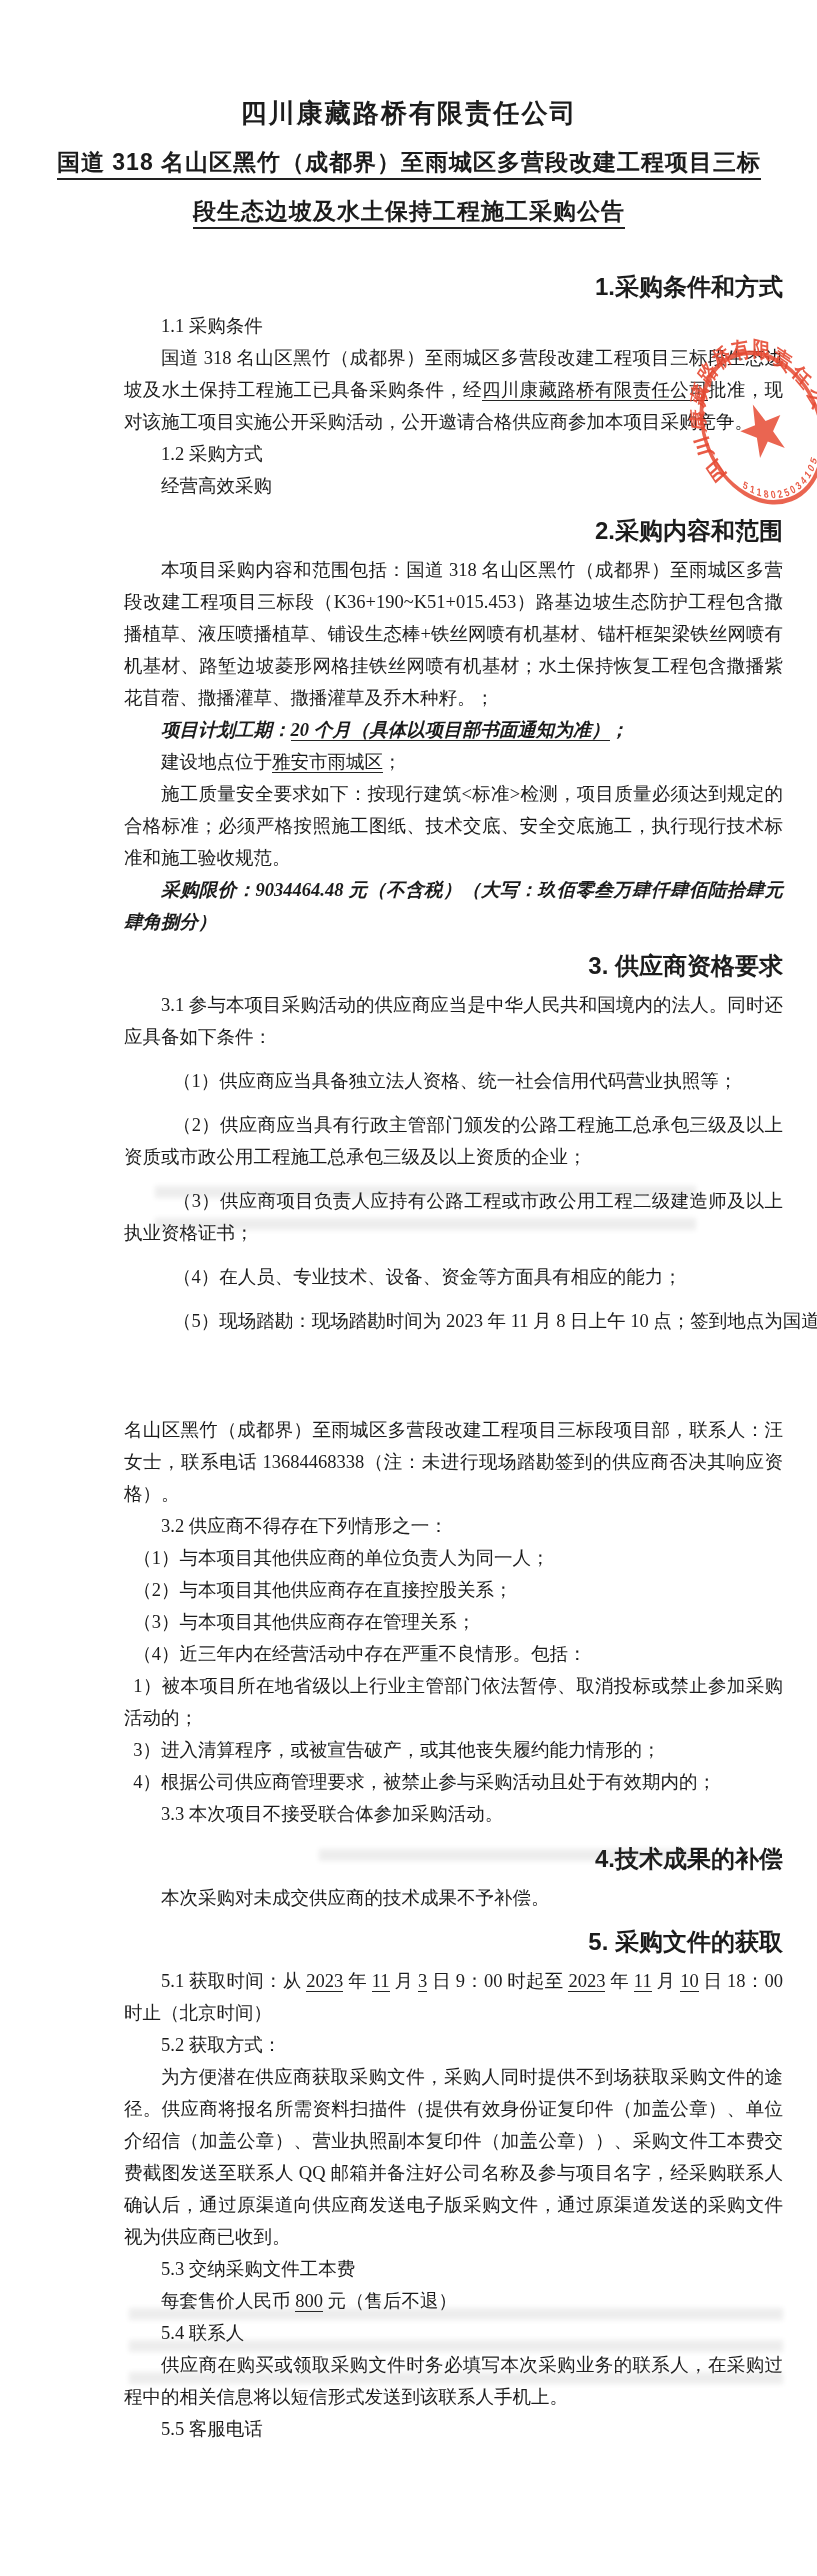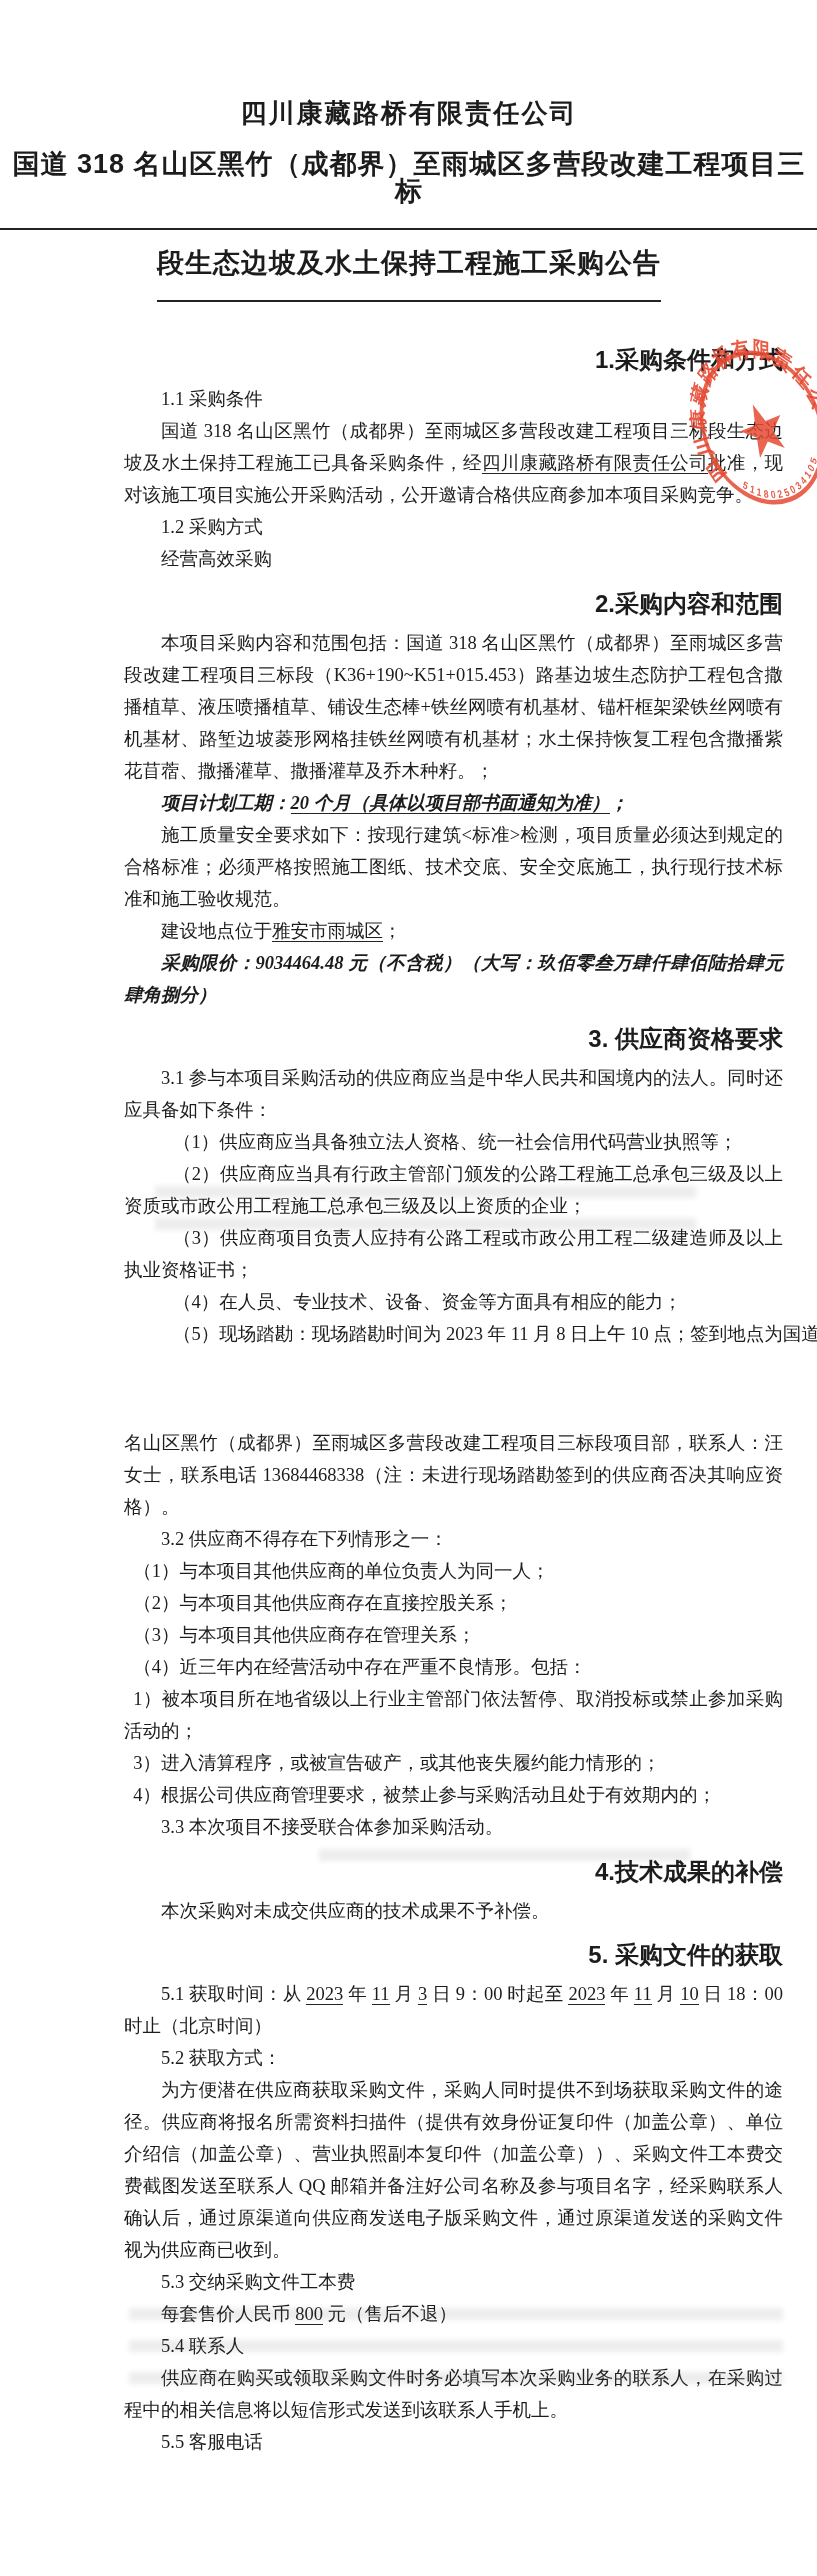--- a/index.html
+++ b/index.html
@@ -4,30 +4,30 @@
 <style>
   html,body{margin:0;padding:0;background:#9a9a9a;}
   .page{position:relative;width:818px;height:3468px;background:#ffffff;overflow:hidden;
         font-family:"Liberation Serif","DejaVu Serif",serif;color:#1c1c1c;}
   
   .header{padding-top:96px;text-align:center;}
   .doc-title{font-family:"Liberation Sans","DejaVu Sans",sans-serif;font-weight:700;
              font-size:26px;margin:0;letter-spacing:2.1px;}
   .subtitle{margin-top:19.6px;line-height:1;}
   .sub-line{display:inline-block;font-family:"Liberation Sans","DejaVu Sans",sans-serif;
-            font-weight:700;font-size:27px;letter-spacing:1px;
-            border-bottom:2.6px solid #222;padding-bottom:23px;margin-bottom:20.6px;}
+            font-weight:700;font-size:23px;letter-spacing:1px;
+            border-bottom:2.6px solid #222;padding-bottom:4px;margin-bottom:20.6px;}
   
   .doc{margin:18.5px 35px 0 124px;width:659px;font-size:18.5px;line-height:32px;
        text-align:justify;}
   .sec-h{font-family:"Liberation Sans","DejaVu Sans",sans-serif;font-weight:700;
          font-size:24px;line-height:37px;margin:9.3px 0 5.2px;text-align:right;}
   .p{margin:0;}
   .ind{text-indent:37px;}
-  .item{text-indent:49px;}
+  .item{text-indent:49px;margin-top:12px;}
   .item2{text-indent:9.3px;}
   .nowrap{white-space:nowrap;}
   .bold{font-weight:700;font-style:italic;}
   .u{border-bottom:1.5px solid #242424;}
   .spacer1{height:77px;}
   .spacer2{height:138px;}
   .seal{position:absolute;z-index:2;}
   .seal-top{left:685px;top:336px;transform:rotate(-22deg);}
   .seal text{font-family:"Liberation Sans","DejaVu Sans",sans-serif;font-weight:700;}
   
@@ -54,22 +54,22 @@
 
     <h2 class="sec-h">1.采购条件和方式</h2>
     <p class="p ind">1.1 采购条件</p>
     <p class="p ind"><span>国道 318 名山区黑竹（成都界）至雨城区多营段改建工程项目三标段生态边坡及水土保持工程施工已具备采购条件，经</span><span class="u">四川康藏路桥有限责任公司</span><span>批准，现对该施工项目实施公开采购活动，公开邀请合格供应商参加本项目采购竞争。</span></p>
     <p class="p ind">1.2 采购方式</p>
     <p class="p ind">经营高效采购</p>
 
     <h2 class="sec-h">2.采购内容和范围</h2>
     <p class="p ind">本项目采购内容和范围包括：国道 318 名山区黑竹（成都界）至雨城区多营段改建工程项目三标段（K36+190~K51+015.453）路基边坡生态防护工程包含撒播植草、液压喷播植草、铺设生态棒+铁丝网喷有机基材、锚杆框架梁铁丝网喷有机基材、路堑边坡菱形网格挂铁丝网喷有机基材；水土保持恢复工程包含撒播紫花苜蓿、撒播灌草、撒播灌草及乔木种籽。；</p>
     <p class="p ind"><span class="bold">项目计划工期：</span><span class="u bold">20 个月（具体以项目部书面通知为准）</span><span class="bold">；</span></p>
+    <p class="p ind"><span>建设地点位于</span><span class="u">雅安市雨城区</span><span>；</span></p>
     <p class="p ind">施工质量安全要求如下：按现行建筑&lt;标准&gt;检测，项目质量必须达到规定的合格标准；必须严格按照施工图纸、技术交底、安全交底施工，执行现行技术标准和施工验收规范。</p>
-    <p class="p ind"><span>建设地点位于</span><span class="u">雅安市雨城区</span><span>；</span></p>
     <p class="p ind bold">采购限价：9034464.48 元（不含税）（大写：玖佰零叁万肆仟肆佰陆拾肆元肆角捌分）</p>
 
     <h2 class="sec-h">3. 供应商资格要求</h2>
     <p class="p ind">3.1 参与本项目采购活动的供应商应当是中华人民共和国境内的法人。同时还应具备如下条件：</p>
     <p class="p item">（1）供应商应当具备独立法人资格、统一社会信用代码营业执照等；</p>
     <p class="p item">（2）供应商应当具有行政主管部门颁发的公路工程施工总承包三级及以上资质或市政公用工程施工总承包三级及以上资质的企业；</p>
     <p class="p item">（3）供应商项目负责人应持有公路工程或市政公用工程二级建造师及以上执业资格证书；</p>
     <p class="p item">（4）在人员、专业技术、设备、资金等方面具有相应的能力；</p>
     <p class="p item nowrap">（5）现场踏勘：现场踏勘时间为 2023 年 11 月 8 日上午 10 点；签到地点为国道 318</p>
 

